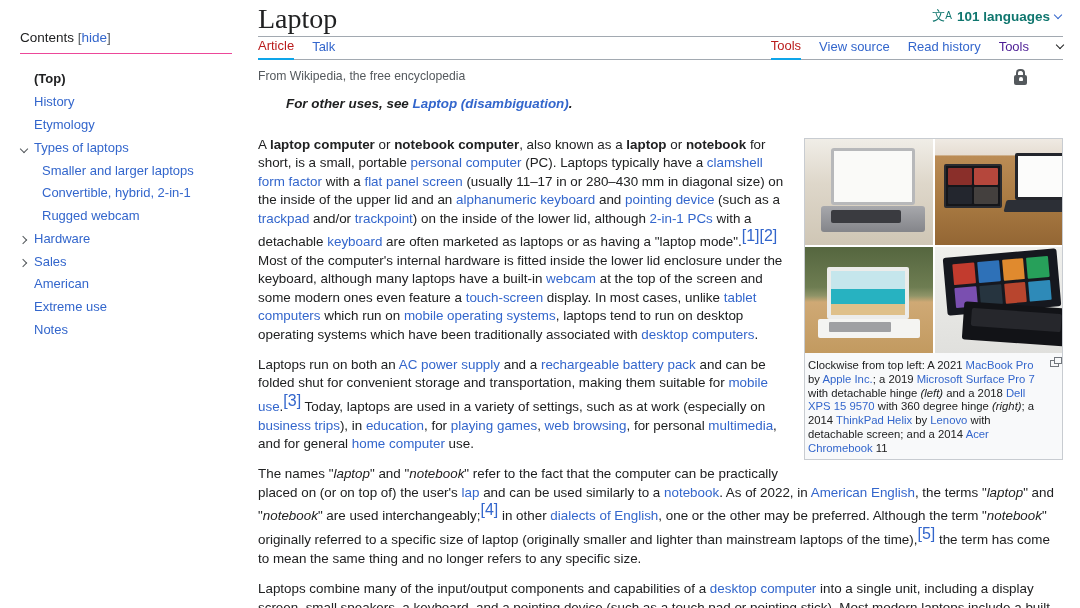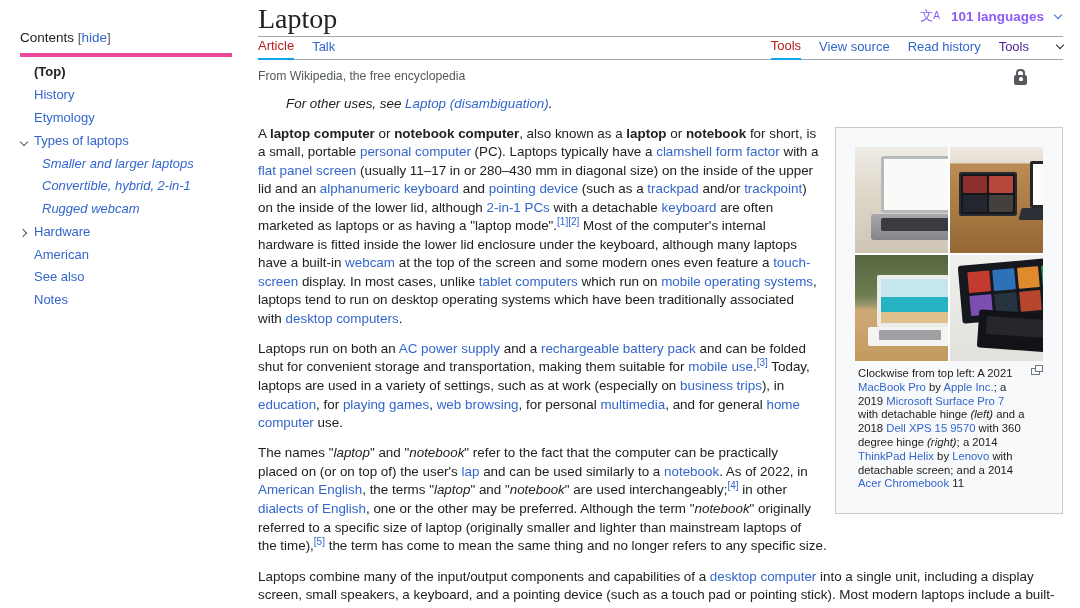--- a/index.html
+++ b/index.html
@@ -1,75 +1,75 @@
 <!DOCTYPE html>
 <html><head>
 <meta charset="utf-8">
 <style>
   * { margin:0; padding:0; box-sizing:border-box; }
   html,body { width:1080px; height:608px; overflow:hidden; background:#fff;
     font-family:"Liberation Sans","DejaVu Sans",sans-serif; color:#202122; }
   a { text-decoration:none; cursor:pointer; }
   .wl { color:#3366cc; }
   .it { font-style:italic; }
-  sup.ref { font-size:10px; color:#3366cc; line-height:1; }
+  sup.ref { font-size:16px; color:#3366cc; line-height:1; }
 
   
   .sidebar { position:absolute; left:20px; top:30px; width:212px; font-size:13px; }
   .toc-header { font-size:13.5px; color:#202122; padding-bottom:8px;
-    border-bottom:4px solid #ec4899; margin-bottom:4px; }
+    border-bottom:1px solid #ec4899; margin-bottom:14px; }
   .toc-header .brk { color:#54595d; }
   .toc-header a { color:#3366cc; }
   .toc-item { display:flex; align-items:center; padding:4.4px 0; line-height:14px; }
   .toc-chev { width:14px; flex:0 0 14px; position:relative; }
   .toc-chev .chev { position:relative; top:0; left:1px; }
   .toc-item a { color:#3366cc; }
   .toc-item .cur { color:#202122; font-weight:bold; }
-  .toc-indent { padding-left:8px;font-style:italic; }
+  .toc-indent { padding-left:8px; }
   .chev { display:inline-block; width:6px; height:6px;
     border-right:1.6px solid #54595d; border-bottom:1.6px solid #54595d; }
   .chev.down { transform:rotate(45deg); margin-top:-3px; }
   .chev.right { transform:rotate(-45deg); margin-left:-1px; }
   .chev.blue { border-color:#3366cc; }
   .chev.dark { border-color:#202122; }
 
   
   .content { position:absolute; left:258px; right:17px; top:0; }
   .head-row { position:relative; padding-top:4px; border-bottom:1px solid #a2a9b1; }
   h1.title { font-family:"Liberation Serif","DejaVu Serif",serif; font-weight:400;
     font-size:28px; line-height:30px; padding-bottom:2px; }
-  .lang-btn { position:absolute; right:2px; top:7px; color:#8b5cf6; font-weight:bold;
-    font-size:13.5px; display:flex; align-items:center; gap:11px; }
+  .lang-btn { position:absolute; right:2px; top:7px; color:#0f766e; font-weight:bold;
+    font-size:13.5px; display:flex; align-items:center; gap:5px; }
   .lang-ico { font-weight:400; }
   .lang-ico .zh { font-size:13px; } .lang-ico .la { font-size:10px; vertical-align:1px; }
   .lang-btn .chev { margin-top:-2px; }
 
   .tabs-row { display:flex; justify-content:space-between; align-items:flex-end;
     border-bottom:1px solid #a2a9b1; height:23px; font-size:13px; }
   .tabgroup { display:flex; gap:18px; }
   .tab { padding-bottom:5px; display:flex; align-items:center; gap:5px; color:#3366cc; }
   .tab.active { color:#b91c1c; border-bottom:2px solid #0ea5e9; margin-bottom:-1px; }
   .tab.plain { color:#4c1d95;gap:28px; }
 
   .subtitle-row { position:relative; margin-top:9px; font-size:12.2px; color:#54595d; }
   .lock { position:absolute; right:36px; top:1px; width:13px; height:10px;
     background:#54595d; border-radius:2px; margin-top:5px; }
   .lock::before { content:""; position:absolute; top:-6px; left:2px; width:5px; height:7px;
     border:2px solid #54595d; border-bottom:none; border-radius:4px 4px 0 0; }
   .lock::after { content:""; position:absolute; left:4.5px; top:2px; width:4px; height:4px;
     background:#fff; border-radius:50% 50% 20% 20%; }
 
-  .hatnote { margin:13px 0 14px 28px; font-style:italic; font-size:13.4px; }
+  .hatnote { margin:13px 0 25px 28px; font-style:italic; font-size:13.4px;font-weight:bold; }
 
   .body-text { font-size:13.4px; line-height:18.4px; }
   .body-text p { margin-bottom:12px; }
 
   
-  figure.thumb { float:right; width:228px; margin:2px 0 10px 16px;
-    border:1px solid #c8ccd1; background:#f8f9fa; padding:19px; }
+  figure.thumb { float:right; width:259px; margin:2px 0 10px 16px;
+    border:1px solid #c8ccd1; background:#f8f9fa; padding:0; }
   .photo-grid { display:grid; grid-template-columns:1fr 1fr; gap:2px; background:#fff; }
   .cell { position:relative; height:106px; overflow:hidden; }
   
   .ph-tl { background:linear-gradient(180deg,#f0ede7 0%,#ded7ca 42%,#cfc6b5 100%); }
   .tl-scr { position:absolute; left:26px; top:9px; width:84px; height:57px;
     background:#fafaf8; border:3px solid #b7b8ba; border-radius:3px; }
   .tl-base { position:absolute; left:16px; top:67px; width:104px; height:26px;
     background:linear-gradient(180deg,#a7a8ac,#84858a); border-radius:3px; }
   .tl-kb { position:absolute; left:26px; top:71px; width:70px; height:13px;
     background:#3a3b40; border-radius:2px; }
@@ -145,26 +145,30 @@
       </div>
       <div class="toc-item toc-indent">
         <span class="toc-chev"></span>
         <a>Rugged webcam</a>
       </div>
       <div class="toc-item">
         <span class="toc-chev"><span class="chev right"></span></span>
         <a>Hardware</a>
       </div>
       <div class="toc-item">
+        <span class="toc-chev"><span class="chev right"></span></span>
+        <a>Sales</a>
+      </div>
+      <div class="toc-item">
         <span class="toc-chev"></span>
         <a>American</a>
       </div>
       <div class="toc-item">
         <span class="toc-chev"></span>
-        <a>See also</a>
+        <a>Extreme use</a>
       </div>
       <div class="toc-item">
         <span class="toc-chev"></span>
         <a>Notes</a>
       </div>
     </nav>
 </div>
 
 <div class="content">
   <div class="head-row">

